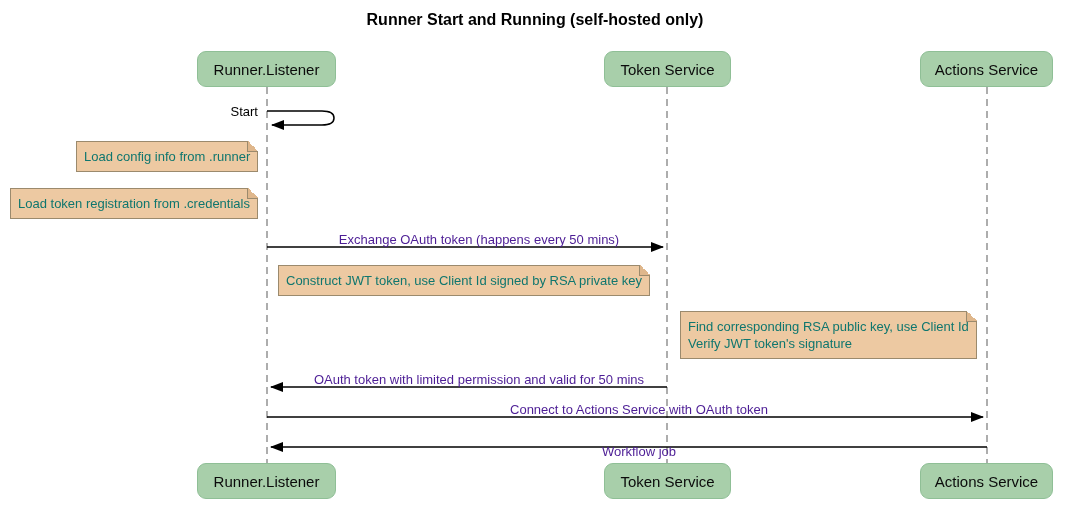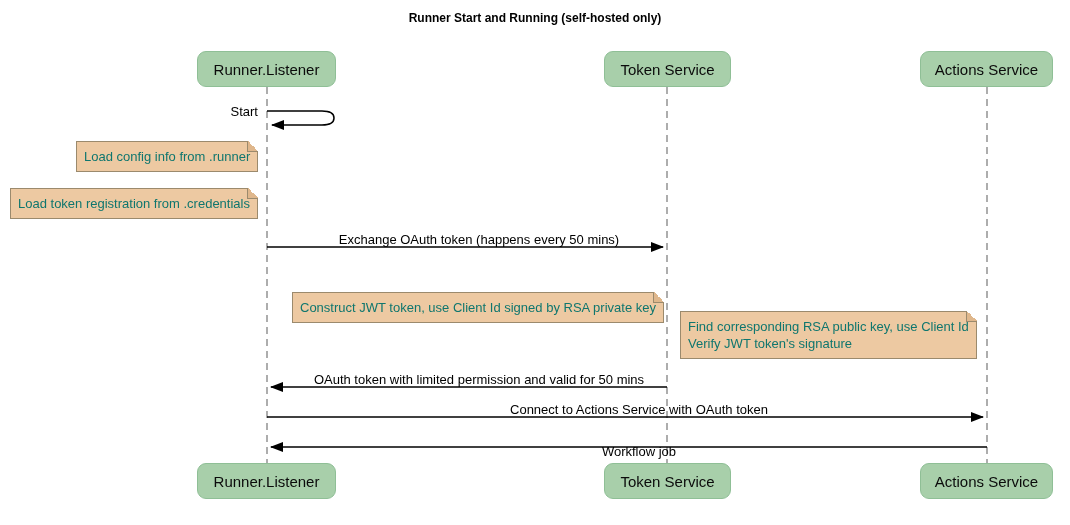--- a/index.html
+++ b/index.html
@@ -2,57 +2,57 @@
 <html><head>
 <meta charset="utf-8">
 <style>
   html, body { margin:0; padding:0; background:#ffffff; }
   .canvas {
     position:relative; width:1070px; height:525px; background:#ffffff;
     font-family:"Liberation Sans", sans-serif; overflow:hidden;
   }
   .title {
     position:absolute; top:11px; left:0; width:1070px; text-align:center;
-    font-size:12px; font-weight:bold; color:#000;
+    font-size:16px; font-weight:bold; color:#000;
   }
   .svg-layer { position:absolute; left:0; top:0; width:1070px; height:525px; }
   .actor {
     position:absolute; height:36px; box-sizing:border-box;
     background:#A8CFAA; border:1px solid #8FBF96; border-radius:9px;
     display:flex; align-items:center; justify-content:center;
     font-size:15px; color:#0b0b0b; white-space:nowrap;
   }
   .actor.a-runner  { left:197px; width:139px; }
   .actor.a-token   { left:604px; width:127px; }
   .actor.a-actions { left:920px; width:133px; }
   .actor.row-top    { top:51px; }
   .actor.row-bottom { top:463px; }
   .msg-label {
-    position:absolute; font-size:13px; color:#000000; white-space:nowrap;
+    position:absolute; font-size:13px; color:#4c1d95; white-space:nowrap;
     transform:translateX(-50%); text-align:center;padding-left:24px;
   }
   .start-label {
     position:absolute; left:180px; width:78px; top:104px;
     font-size:13px; color:#000; text-align:right; white-space:nowrap;
   }
   .note {
     position:absolute; box-sizing:border-box;
     background:#EDC9A2; border:1px solid #9B8A6D;
     padding:6px 7px; font-size:13px; line-height:17px; color:#0f766e;
     white-space:nowrap;
   }
   .note .fold {
     position:absolute; top:-1px; right:-1px; width:11px; height:11px;
     background:linear-gradient(to bottom left, #ffffff 50%, #dfb78c 50%);
     border-left:1px solid #9B8A6D; border-bottom:1px solid #9B8A6D;
     box-sizing:border-box;
   }
   .n1 { left:76px;  top:141px; }
   .n2 { left:10px;  top:188px; }
-  .n3 { left:292px; top:265px;margin-top:27px; }
+  .n3 { left:278px; top:265px; }
   .n4 { left:680px; top:311px; }
   .m1 { left:467px; top:232px; }
   .m2 { left:467px; top:372px; }
   .m3 { left:627px; top:402px; }
   .m4 { left:627px; top:444px; }
 </style>
 </head>
 <body>
 
 <div class="canvas">

